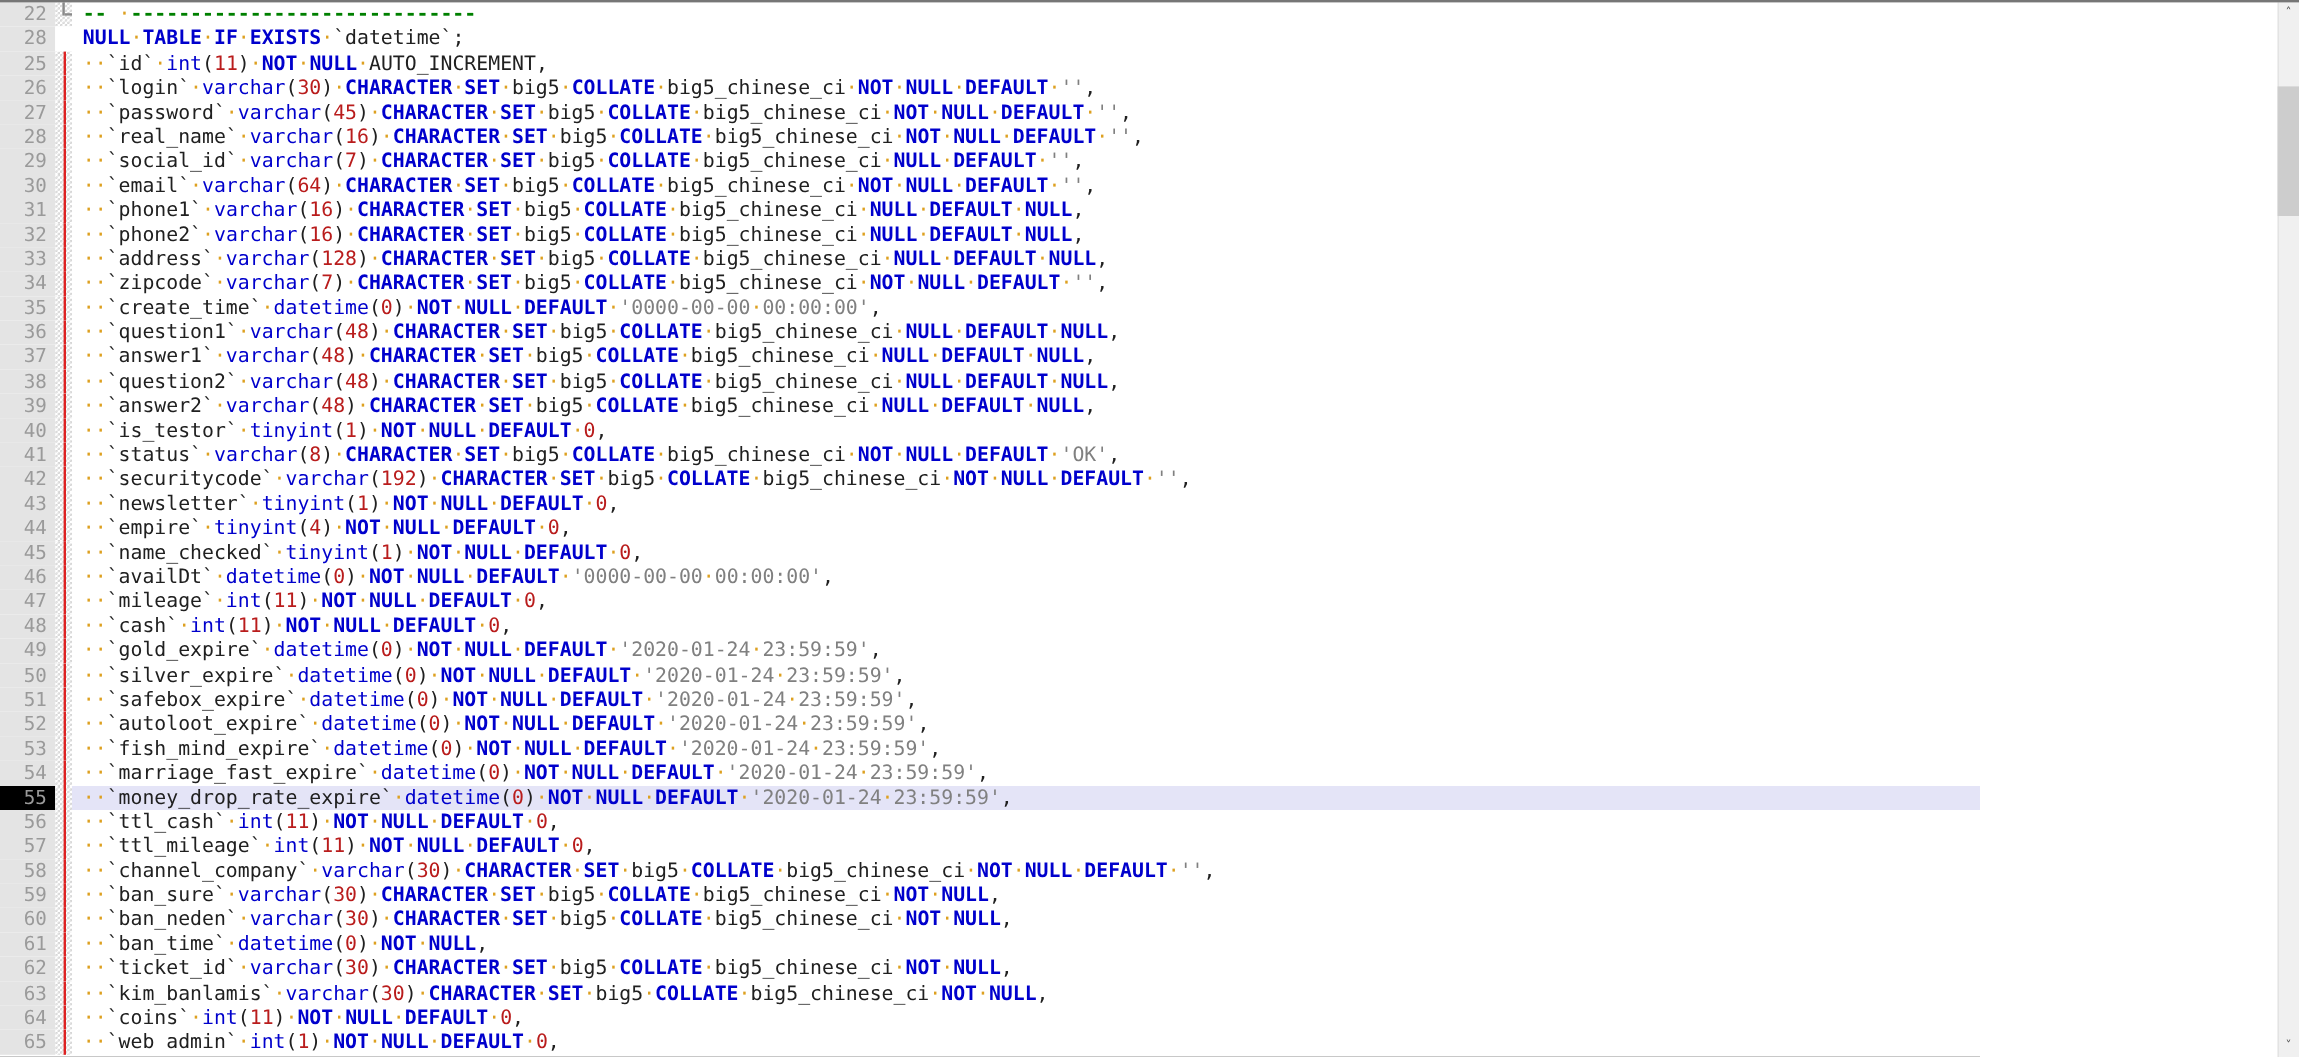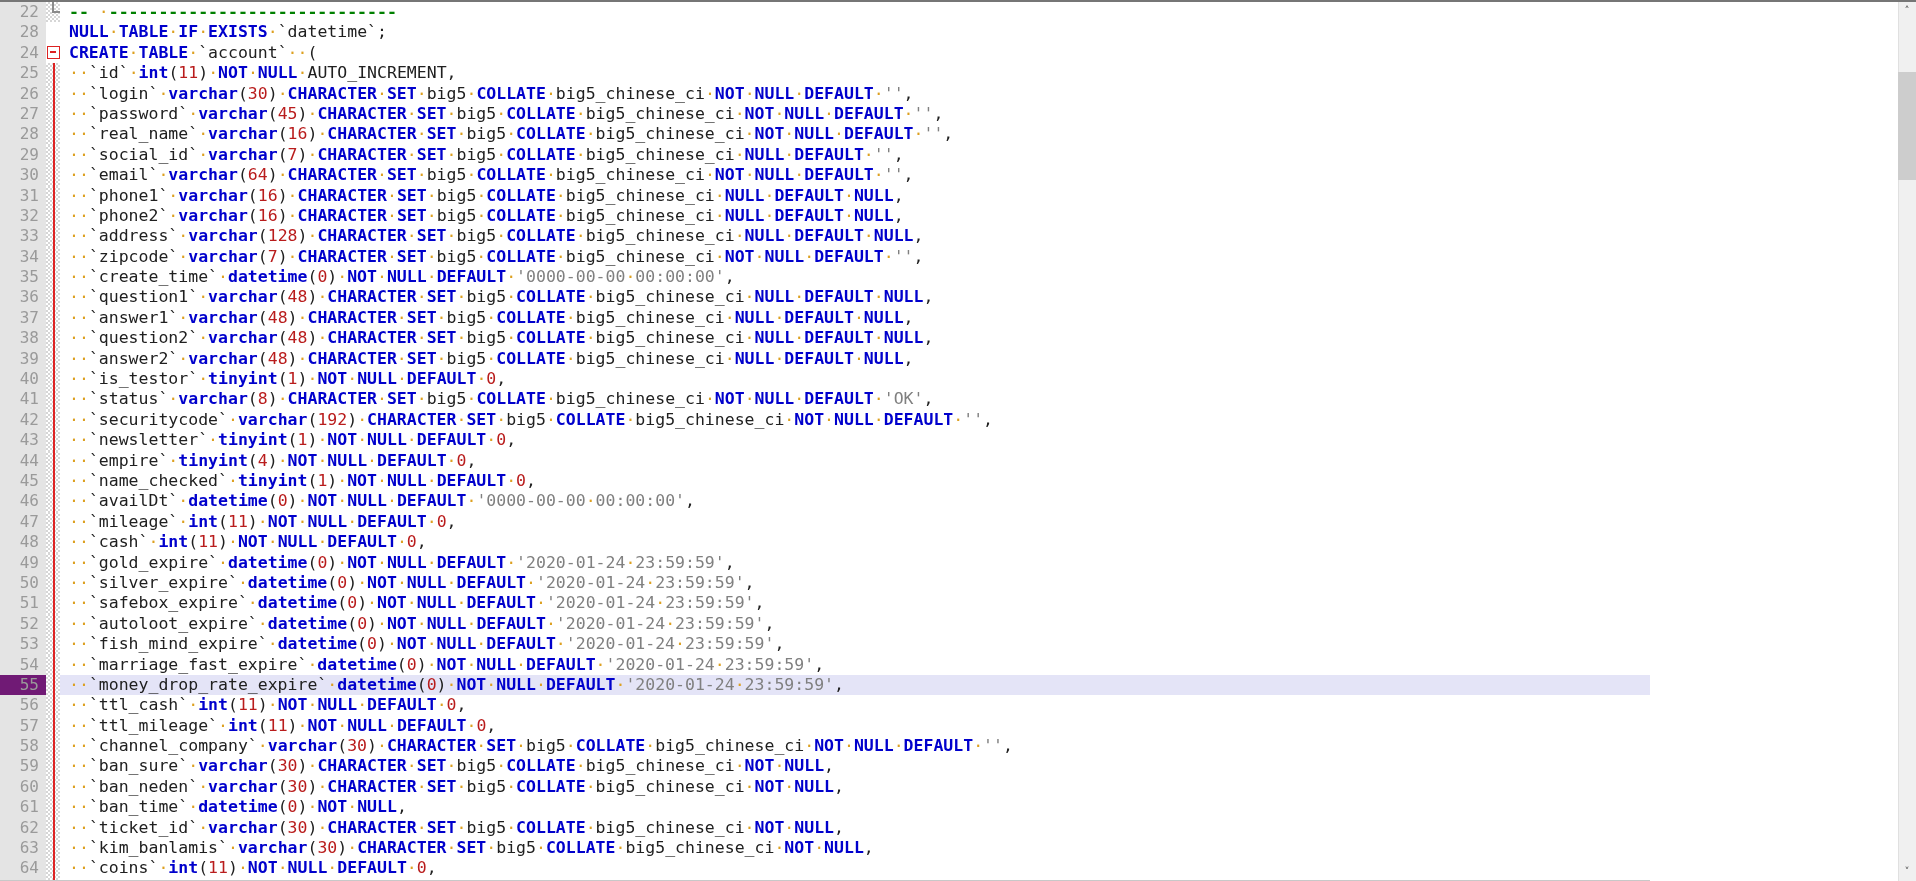--- a/index.html
+++ b/index.html
@@ -43,21 +43,21 @@
   .line {
     position: relative;
     height: 20.4px;
     line-height: 20.4px;
     white-space: pre;
     font-size: 16.5px;
     display: flex;
     align-items: stretch;
   }
   .line.current .codecell { background: #e4e4f7; }
-  .line.current .gutter  { background: #701a75; }
+  .line.current .gutter  { background: #000000; }
 
   .gutter {
     flex: 0 0 46px;
     background: #e4e4e4;
     color: #9a9a9a;
     text-align: right;
     padding-right: 7px;
     font-size: 16px;
     line-height: 20.4px;
     letter-spacing: 0px;
@@ -114,21 +114,21 @@
   .foldcorner::after {
     content: "";
     position: absolute;
     left: 2px; top: 9px;
     width: 7px; height: 2px;
     background: #8a8a8a;
   }
 
   
   .kw      { color: #0000cc; font-weight: bold; }
-  .type    { color: #0000cc; font-weight: bold; }
+  .type    { color: #0000cc; font-weight: normal; }
   .num     { color: #b91c1c; }
   .str     { color: #808080; }
   .ident   { color: #202020; }
   .cmt     { color: #008000; font-weight: bold; }
   .op      { color: #202020; }
   .sp      { color: #dda020; }  
 
   
   .vscroll {
     position: absolute;
@@ -162,21 +162,20 @@
 <body>
 
 <div id="app">
 
   <div class="top-rule"></div>
 
   <div class="editor">
     <div class="code-scroll" id="code-scroll">
         <div class="line"><div class="gutter">22</div><div class="foldmargin"><div class="foldcorner"></div></div><div class="codecell"><span class="cmt">-- </span><span class="sp">·</span><span class="cmt">-----------------------------</span></div></div>
         <div class="line"><div class="gutter">28</div><div class="foldmargin plain"></div><div class="codecell"><span class="kw">NULL</span><span class="sp">·</span><span class="kw">TABLE</span><span class="sp">·</span><span class="kw">IF</span><span class="sp">·</span><span class="kw">EXISTS</span><span class="sp">·</span><span class="ident">`datetime`;</span></div></div>
-        <div class="line"><div class="gutter">24</div><div class="foldmargin plain"><div class="foldbox"></div></div><div class="codecell"><span class="kw">CREATE</span><span class="sp">·</span><span class="kw">TABLE</span><span class="sp">·</span><span class="ident">`account`</span><span class="sp">··</span><span class="op">(</span></div></div>
         <div class="line"><div class="gutter">25</div><div class="foldmargin"><div class="foldline"></div></div><div class="codecell"><span class="sp">··</span><span class="ident">`id`</span><span class="sp">·</span><span class="type">int</span><span class="op">(</span><span class="num">11</span><span class="op">)</span><span class="sp">·</span><span class="kw">NOT</span><span class="sp">·</span><span class="kw">NULL</span><span class="sp">·</span><span class="ident">AUTO_INCREMENT,</span></div></div>
         <div class="line"><div class="gutter">26</div><div class="foldmargin"><div class="foldline"></div></div><div class="codecell"><span class="sp">··</span><span class="ident">`login`</span><span class="sp">·</span><span class="type">varchar</span><span class="op">(</span><span class="num">30</span><span class="op">)</span><span class="sp">·</span><span class="kw">CHARACTER</span><span class="sp">·</span><span class="kw">SET</span><span class="sp">·</span><span class="ident">big5</span><span class="sp">·</span><span class="kw">COLLATE</span><span class="sp">·</span><span class="ident">big5_chinese_ci</span><span class="sp">·</span><span class="kw">NOT</span><span class="sp">·</span><span class="kw">NULL</span><span class="sp">·</span><span class="kw">DEFAULT</span><span class="sp">·</span><span class="str">''</span><span class="op">,</span></div></div>
         <div class="line"><div class="gutter">27</div><div class="foldmargin"><div class="foldline"></div></div><div class="codecell"><span class="sp">··</span><span class="ident">`password`</span><span class="sp">·</span><span class="type">varchar</span><span class="op">(</span><span class="num">45</span><span class="op">)</span><span class="sp">·</span><span class="kw">CHARACTER</span><span class="sp">·</span><span class="kw">SET</span><span class="sp">·</span><span class="ident">big5</span><span class="sp">·</span><span class="kw">COLLATE</span><span class="sp">·</span><span class="ident">big5_chinese_ci</span><span class="sp">·</span><span class="kw">NOT</span><span class="sp">·</span><span class="kw">NULL</span><span class="sp">·</span><span class="kw">DEFAULT</span><span class="sp">·</span><span class="str">''</span><span class="op">,</span></div></div>
         <div class="line"><div class="gutter">28</div><div class="foldmargin"><div class="foldline"></div></div><div class="codecell"><span class="sp">··</span><span class="ident">`real_name`</span><span class="sp">·</span><span class="type">varchar</span><span class="op">(</span><span class="num">16</span><span class="op">)</span><span class="sp">·</span><span class="kw">CHARACTER</span><span class="sp">·</span><span class="kw">SET</span><span class="sp">·</span><span class="ident">big5</span><span class="sp">·</span><span class="kw">COLLATE</span><span class="sp">·</span><span class="ident">big5_chinese_ci</span><span class="sp">·</span><span class="kw">NOT</span><span class="sp">·</span><span class="kw">NULL</span><span class="sp">·</span><span class="kw">DEFAULT</span><span class="sp">·</span><span class="str">''</span><span class="op">,</span></div></div>
         <div class="line"><div class="gutter">29</div><div class="foldmargin"><div class="foldline"></div></div><div class="codecell"><span class="sp">··</span><span class="ident">`social_id`</span><span class="sp">·</span><span class="type">varchar</span><span class="op">(</span><span class="num">7</span><span class="op">)</span><span class="sp">·</span><span class="kw">CHARACTER</span><span class="sp">·</span><span class="kw">SET</span><span class="sp">·</span><span class="ident">big5</span><span class="sp">·</span><span class="kw">COLLATE</span><span class="sp">·</span><span class="ident">big5_chinese_ci</span><span class="sp">·</span><span class="kw">NULL</span><span class="sp">·</span><span class="kw">DEFAULT</span><span class="sp">·</span><span class="str">''</span><span class="op">,</span></div></div>
         <div class="line"><div class="gutter">30</div><div class="foldmargin"><div class="foldline"></div></div><div class="codecell"><span class="sp">··</span><span class="ident">`email`</span><span class="sp">·</span><span class="type">varchar</span><span class="op">(</span><span class="num">64</span><span class="op">)</span><span class="sp">·</span><span class="kw">CHARACTER</span><span class="sp">·</span><span class="kw">SET</span><span class="sp">·</span><span class="ident">big5</span><span class="sp">·</span><span class="kw">COLLATE</span><span class="sp">·</span><span class="ident">big5_chinese_ci</span><span class="sp">·</span><span class="kw">NOT</span><span class="sp">·</span><span class="kw">NULL</span><span class="sp">·</span><span class="kw">DEFAULT</span><span class="sp">·</span><span class="str">''</span><span class="op">,</span></div></div>
         <div class="line"><div class="gutter">31</div><div class="foldmargin"><div class="foldline"></div></div><div class="codecell"><span class="sp">··</span><span class="ident">`phone1`</span><span class="sp">·</span><span class="type">varchar</span><span class="op">(</span><span class="num">16</span><span class="op">)</span><span class="sp">·</span><span class="kw">CHARACTER</span><span class="sp">·</span><span class="kw">SET</span><span class="sp">·</span><span class="ident">big5</span><span class="sp">·</span><span class="kw">COLLATE</span><span class="sp">·</span><span class="ident">big5_chinese_ci</span><span class="sp">·</span><span class="kw">NULL</span><span class="sp">·</span><span class="kw">DEFAULT</span><span class="sp">·</span><span class="kw">NULL</span><span class="op">,</span></div></div>
         <div class="line"><div class="gutter">32</div><div class="foldmargin"><div class="foldline"></div></div><div class="codecell"><span class="sp">··</span><span class="ident">`phone2`</span><span class="sp">·</span><span class="type">varchar</span><span class="op">(</span><span class="num">16</span><span class="op">)</span><span class="sp">·</span><span class="kw">CHARACTER</span><span class="sp">·</span><span class="kw">SET</span><span class="sp">·</span><span class="ident">big5</span><span class="sp">·</span><span class="kw">COLLATE</span><span class="sp">·</span><span class="ident">big5_chinese_ci</span><span class="sp">·</span><span class="kw">NULL</span><span class="sp">·</span><span class="kw">DEFAULT</span><span class="sp">·</span><span class="kw">NULL</span><span class="op">,</span></div></div>
         <div class="line"><div class="gutter">33</div><div class="foldmargin"><div class="foldline"></div></div><div class="codecell"><span class="sp">··</span><span class="ident">`address`</span><span class="sp">·</span><span class="type">varchar</span><span class="op">(</span><span class="num">128</span><span class="op">)</span><span class="sp">·</span><span class="kw">CHARACTER</span><span class="sp">·</span><span class="kw">SET</span><span class="sp">·</span><span class="ident">big5</span><span class="sp">·</span><span class="kw">COLLATE</span><span class="sp">·</span><span class="ident">big5_chinese_ci</span><span class="sp">·</span><span class="kw">NULL</span><span class="sp">·</span><span class="kw">DEFAULT</span><span class="sp">·</span><span class="kw">NULL</span><span class="op">,</span></div></div>
         <div class="line"><div class="gutter">34</div><div class="foldmargin"><div class="foldline"></div></div><div class="codecell"><span class="sp">··</span><span class="ident">`zipcode`</span><span class="sp">·</span><span class="type">varchar</span><span class="op">(</span><span class="num">7</span><span class="op">)</span><span class="sp">·</span><span class="kw">CHARACTER</span><span class="sp">·</span><span class="kw">SET</span><span class="sp">·</span><span class="ident">big5</span><span class="sp">·</span><span class="kw">COLLATE</span><span class="sp">·</span><span class="ident">big5_chinese_ci</span><span class="sp">·</span><span class="kw">NOT</span><span class="sp">·</span><span class="kw">NULL</span><span class="sp">·</span><span class="kw">DEFAULT</span><span class="sp">·</span><span class="str">''</span><span class="op">,</span></div></div>

